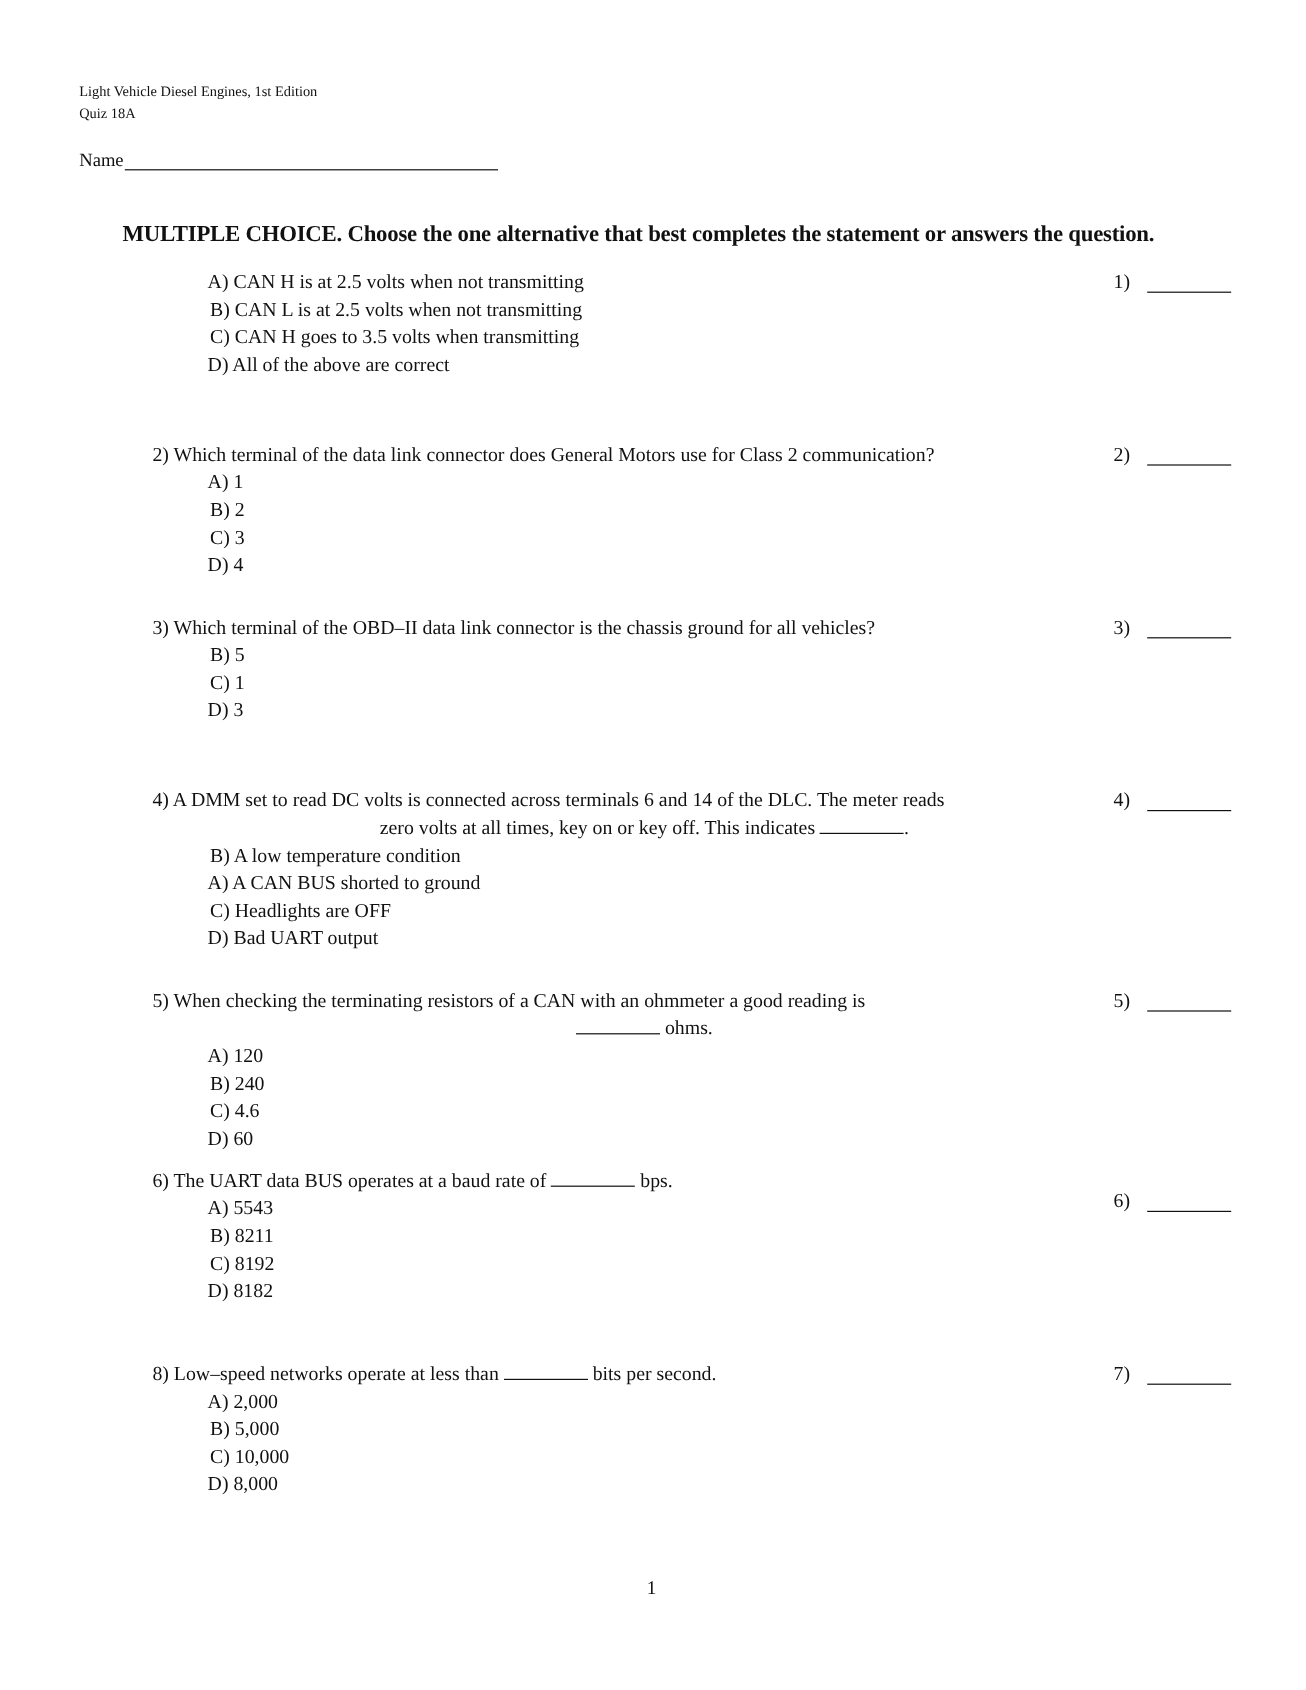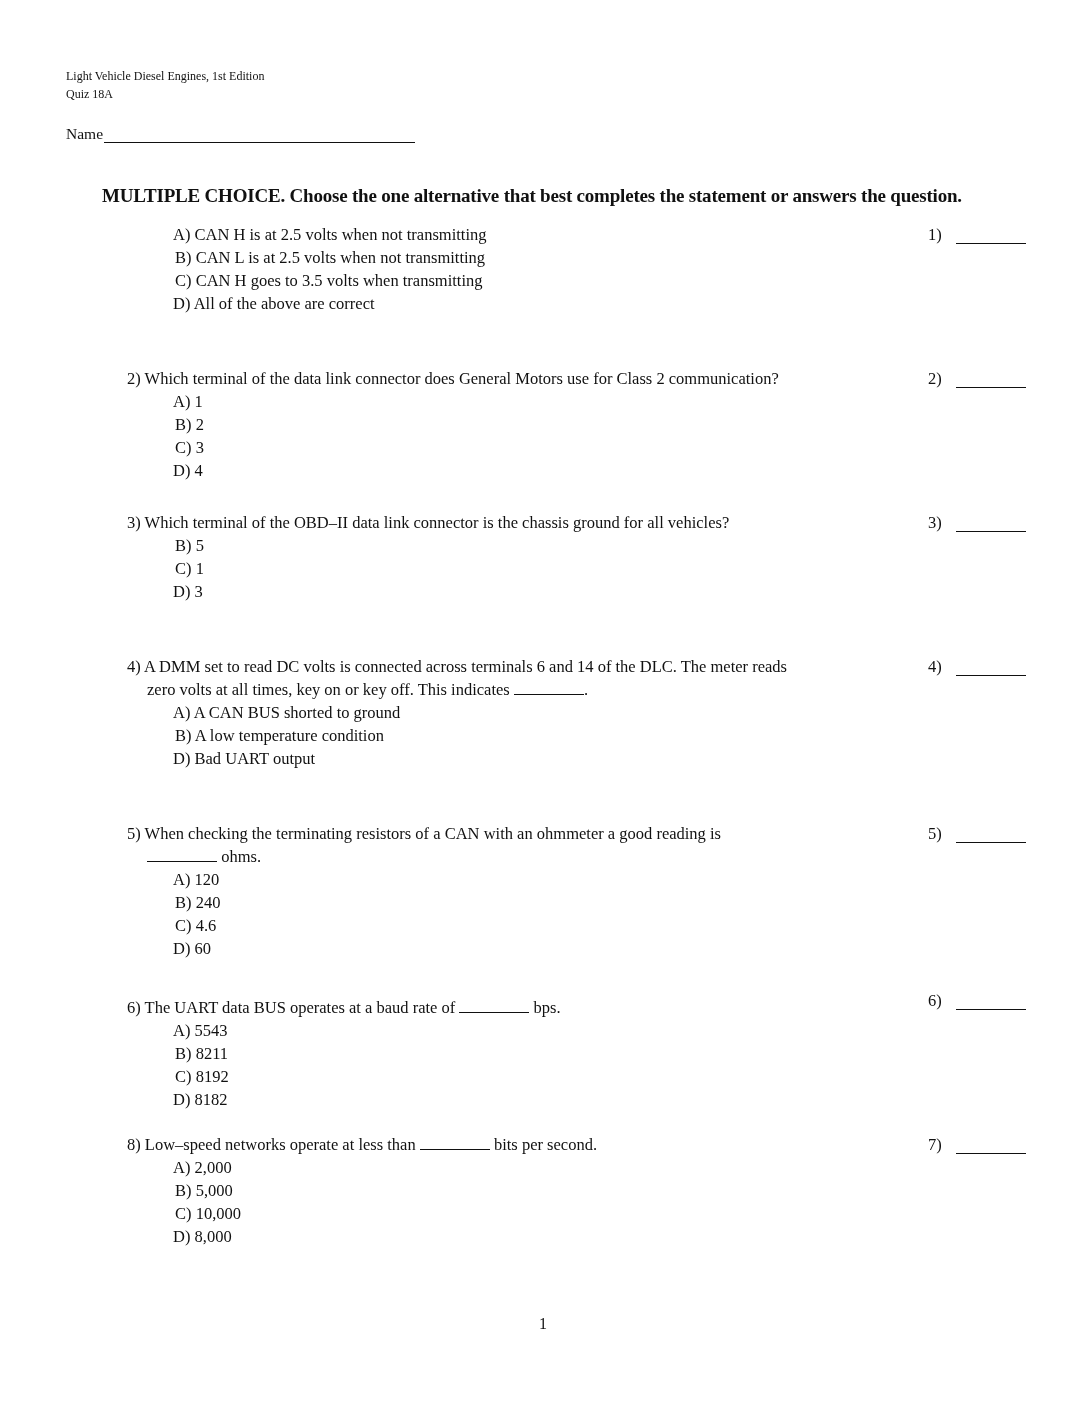--- a/index.html
+++ b/index.html
@@ -4,29 +4,29 @@
   <style>
     html, body { margin: 0; padding: 0; background: #ffffff; }
     body {
       width: 1088px; height: 1408px; position: relative; overflow: hidden;
       font-family: "Liberation Serif", "DejaVu Serif", serif;
       color: #111111;
     }
     .hdr { position: absolute; left: 66px; font-size: 12px; line-height: 18px; }
     .hdr1 { top: 67px; }
     .hdr2 { top: 85px; }
-    .name-row { position: absolute; left: 66px; top: 125px; font-size: 15.5px; display: flex; align-items: center; }
+    .name-row { position: absolute; left: 66px; top: 125px; font-size: 15.5px; display: flex; align-items: flex-start; }
     .name-line { display: inline-block; width: 311px; border-bottom: 1px solid #111; height: 16px; margin-left: 1px; }
     .instructions {
       position: absolute; left: 66px; top: 185px; font-size: 19px; font-weight: bold;
       letter-spacing: -0.2px; white-space: nowrap; margin-left: 36px;
     }
     .q { position: absolute; left: 127px; width: 800px; font-size: 16.5px; line-height: 23px; }
     .q-stem { white-space: nowrap; }
-    .q-stem-cont { padding-left: 20px; white-space: nowrap; }
+    .q-stem-cont { padding-left: 20px; white-space: nowrap; text-align: center; }
     .opt { padding-left: 46px; white-space: nowrap; }
     .opt.b, .opt.c { padding-left: 48px; }
     .blank { display: inline-block; width: 70px; border-bottom: 1px solid #111; height: 14px; vertical-align: baseline; }
     .ans { position: absolute; left: 928px; width: 100px; font-size: 16.5px; line-height: 23px; white-space: nowrap; }
     .ans-line { position: absolute; left: 28px; top: 20px; width: 70px; border-bottom: 1.5px solid #111; }
     .page-num { position: absolute; left: 539px; top: 1315px; font-size: 16px; }
   </style>
 </head>
 <body>
 
@@ -69,43 +69,44 @@
   <div class="opt">D) 3</div>
 </div>
 <div class="ans" style="top:511px">
   <span>3)</span>
   <span class="ans-line"></span>
 </div>
 
 <div class="q" style="top:655px">
   <div class="q-stem">4) A DMM set to read DC volts is connected across terminals 6 and 14 of the DLC. The meter reads</div>
   <div class="q-stem-cont"><span>zero volts at all times, key on or key off. This indicates </span><span class="blank"></span><span>.</span></div>
+  <div class="opt b">B) A low temperature condition</div>
   <div class="opt">A) A CAN BUS shorted to ground</div>
-  <div class="opt b">B) A low temperature condition</div>
+  <div class="opt c">C) Headlights are OFF</div>
   <div class="opt">D) Bad UART output</div>
 </div>
 <div class="ans" style="top:655px">
   <span>4)</span>
   <span class="ans-line"></span>
 </div>
 
 <div class="q" style="top:822px">
   <div class="q-stem">5) When checking the terminating resistors of a CAN with an ohmmeter a good reading is</div>
   <div class="q-stem-cont"><span class="blank"></span><span> ohms.</span></div>
   <div class="opt">A) 120</div>
   <div class="opt b">B) 240</div>
   <div class="opt c">C) 4.6</div>
   <div class="opt">D) 60</div>
 </div>
 <div class="ans" style="top:822px">
   <span>5)</span>
   <span class="ans-line"></span>
 </div>
 
-<div class="q" style="top:996px">
+<div class="q" style="top:972px">
   <div class="q-stem"><span>6) The UART data BUS operates at a baud rate of </span><span class="blank"></span><span> bps.</span></div>
   <div class="opt">A) 5543</div>
   <div class="opt b">B) 8211</div>
   <div class="opt c">C) 8192</div>
   <div class="opt">D) 8182</div>
 </div>
 <div class="ans" style="top:989px">
   <span>6)</span>
   <span class="ans-line"></span>
 </div>

